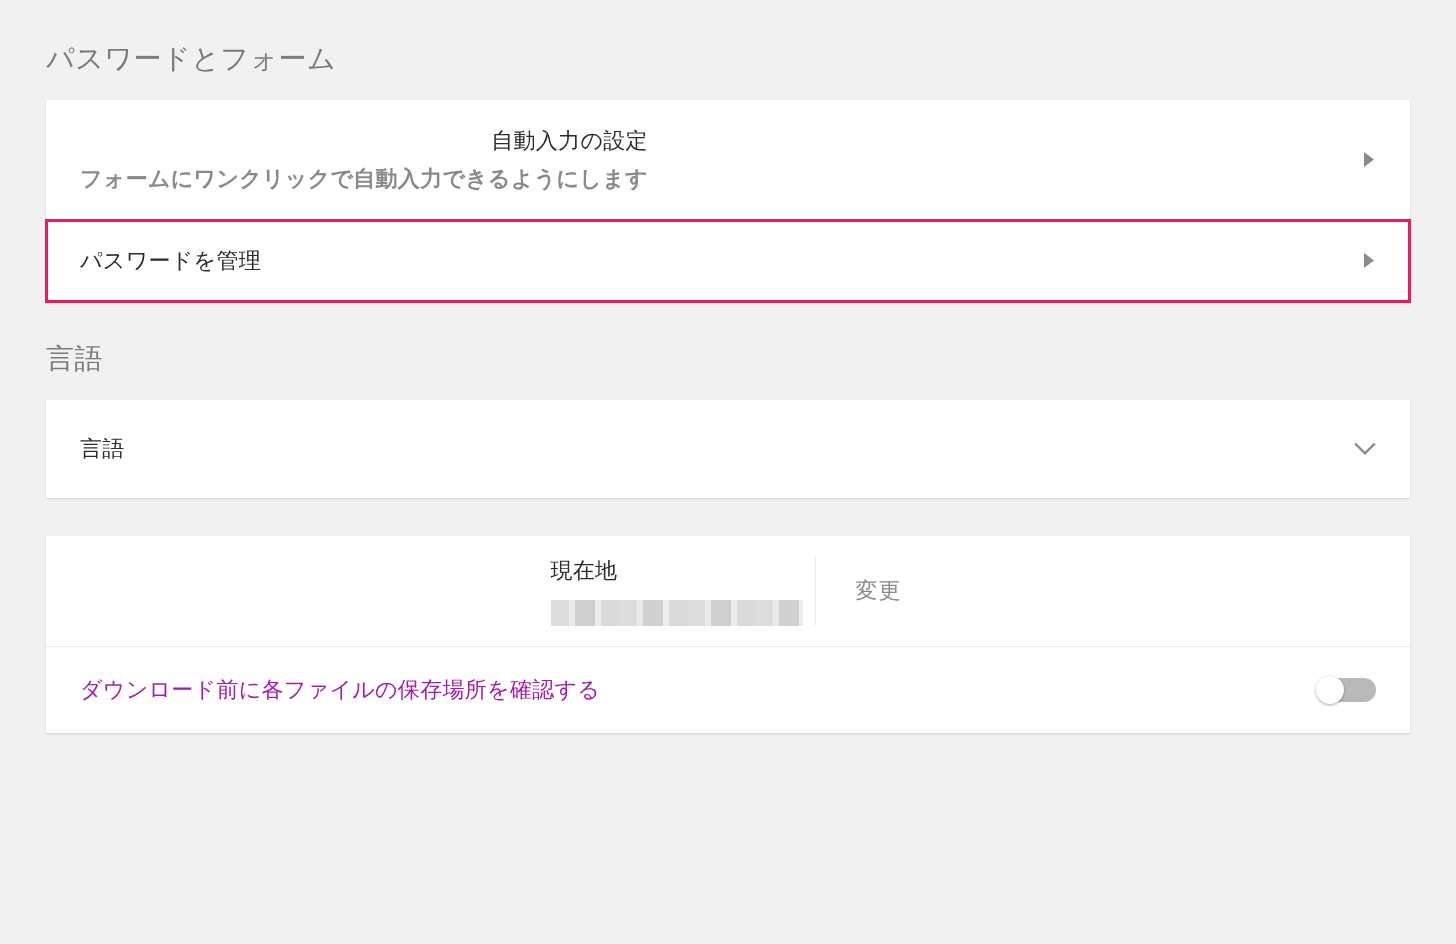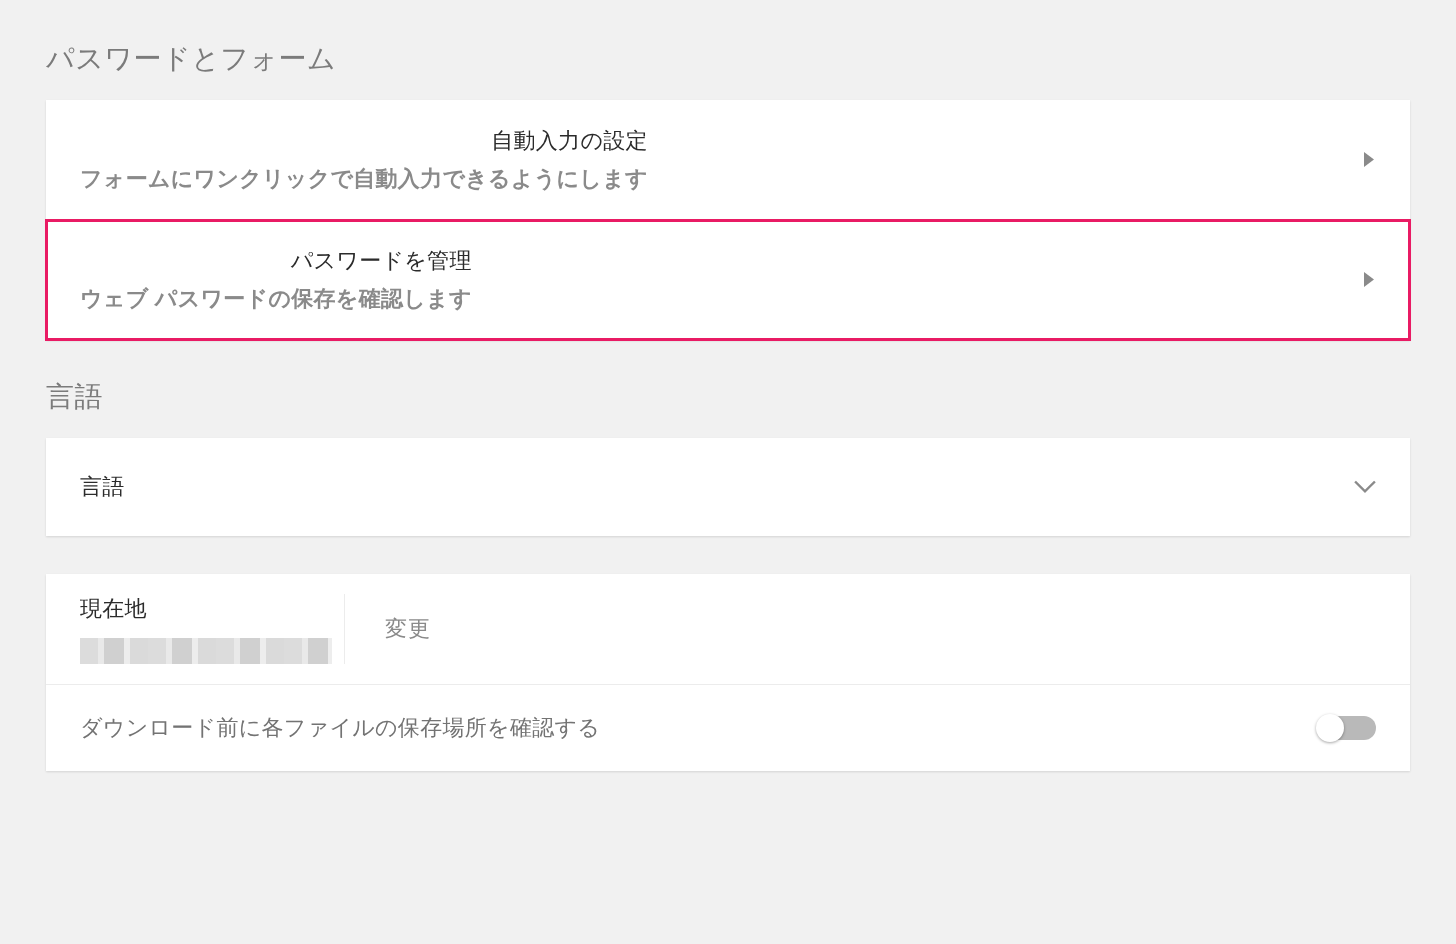--- a/index.html
+++ b/index.html
@@ -79,21 +79,21 @@
     }
     .row-single {
       padding: 34px 34px;
     }
     .row-single .row-title {
       font-size: 22px;
     }
     .download-location-row {
       display: flex;
       align-items: center;
-      justify-content: flex-start;
+      justify-content: center;
       padding: 20px 34px;
       min-height: 110px;
       gap: 12px;
     }
     .download-left {
       display: flex;
       flex-direction: column;
       gap: 10px;
     }
     .pixelated-placeholder {
@@ -127,21 +127,21 @@
     }
     .toggle-row {
       display: flex;
       align-items: center;
       justify-content: space-between;
       padding: 28px 34px;
       border-top: 1px solid #ececec;
     }
     .toggle-label {
       font-size: 22px;
-      color: #737373;
+      color: #a21caf;
       letter-spacing: 0.3px;
     }
     .toggle-switch {
       width: 58px;
       height: 24px;
       background: #b9b9b9;
       border-radius: 12px;
       position: relative;
       cursor: pointer;
       flex-shrink: 0;
@@ -176,21 +176,20 @@
       <span class="caret-right-icon">
         <svg viewBox="0 0 8 12" width="10" height="15">
             <path d="M0 0 L8 6 L0 12 Z" fill="currentColor"></path>
           </svg>
       </span>
     </div>
 
     <div class="row row-highlighted">
       <div class="row-content">
         <div class="row-title">パスワードを管理</div>
-        <div class="row-subtitle">ウェブ パスワードの保存を確認します</div>
       </div>
       <span class="caret-right-icon">
         <svg viewBox="0 0 8 12" width="10" height="15">
             <path d="M0 0 L8 6 L0 12 Z" fill="currentColor"></path>
           </svg>
       </span>
     </div>
 
   </div>
 

